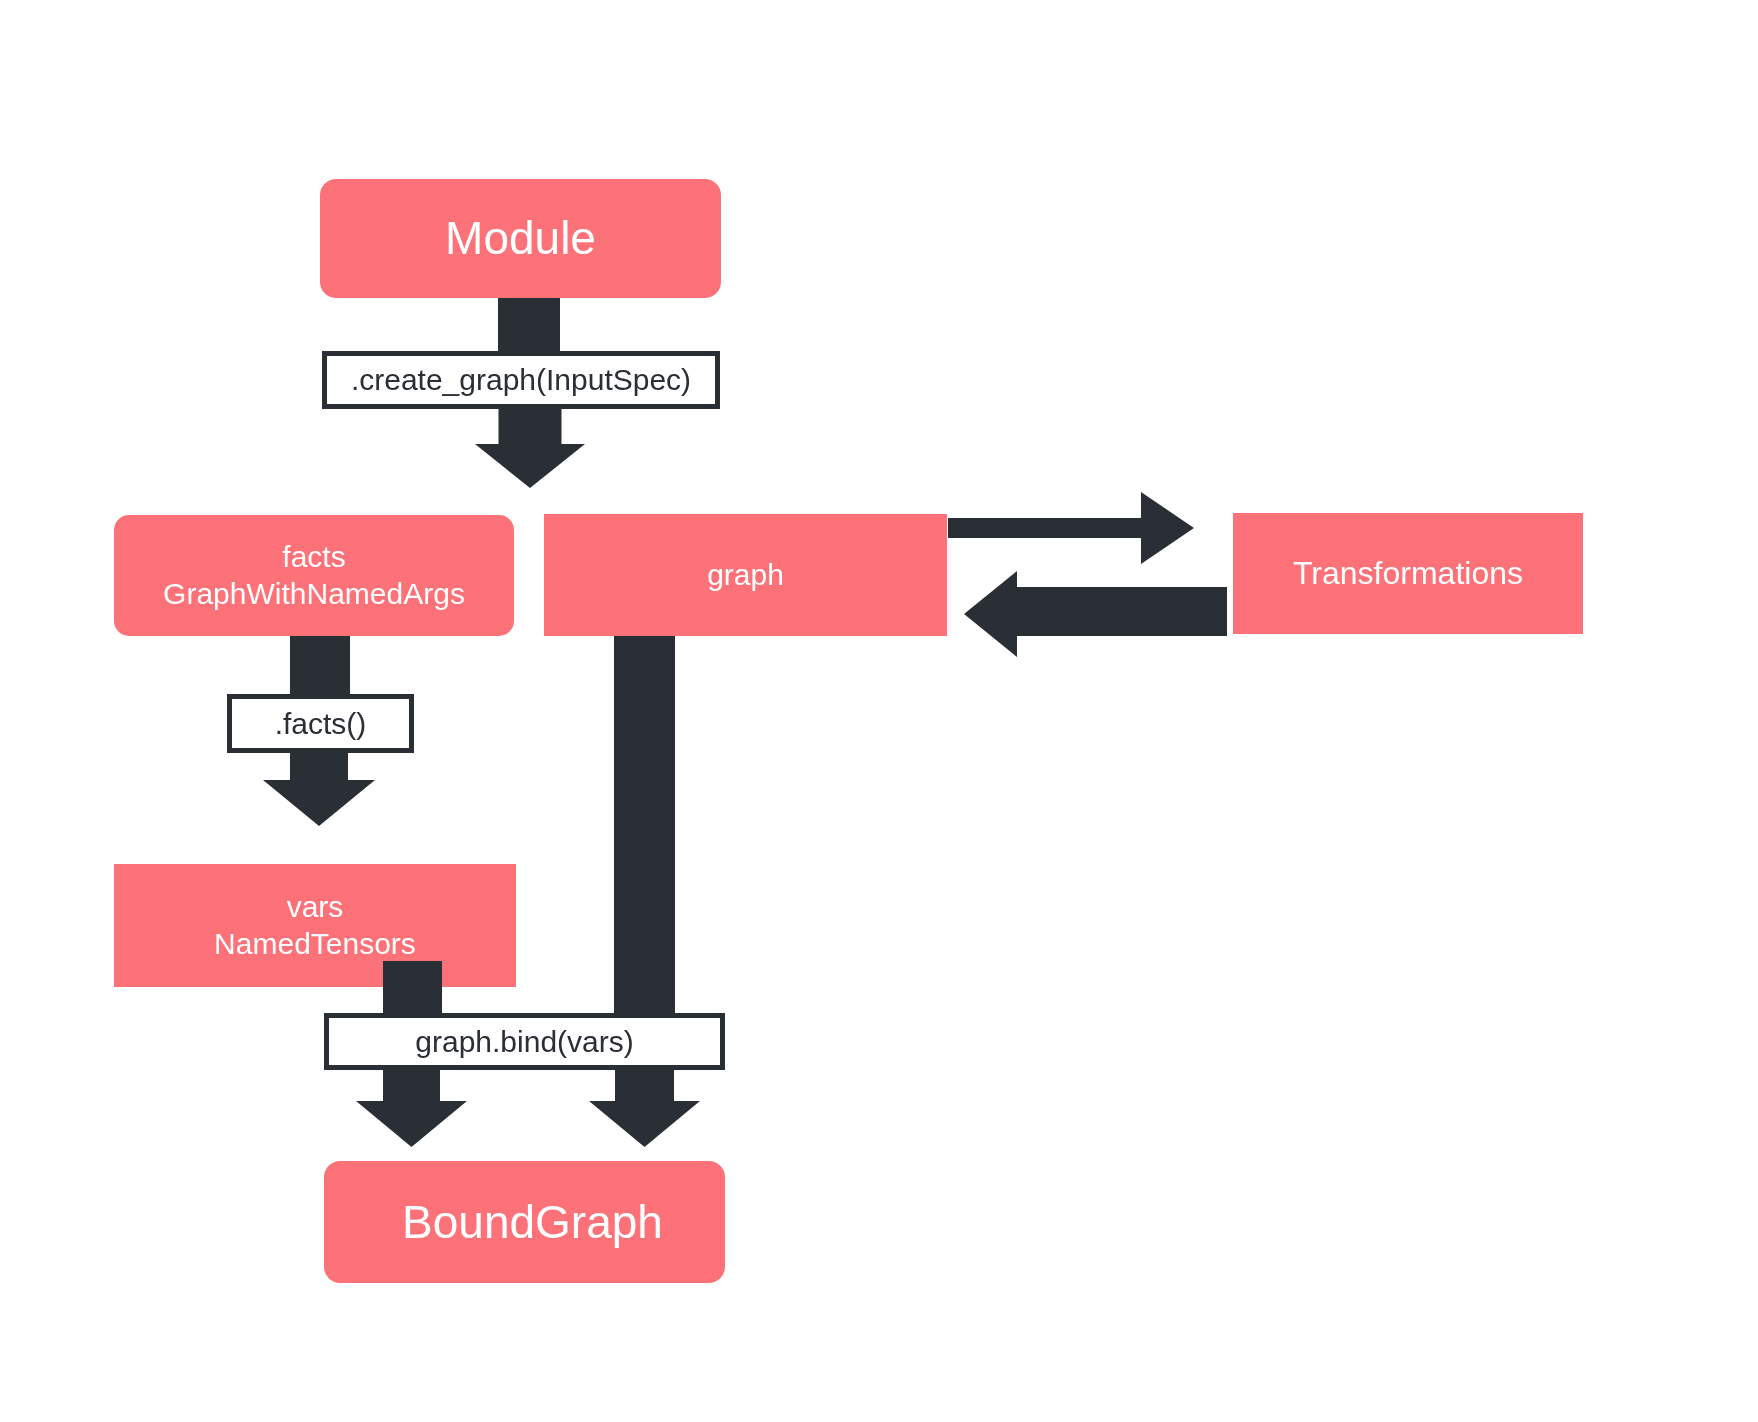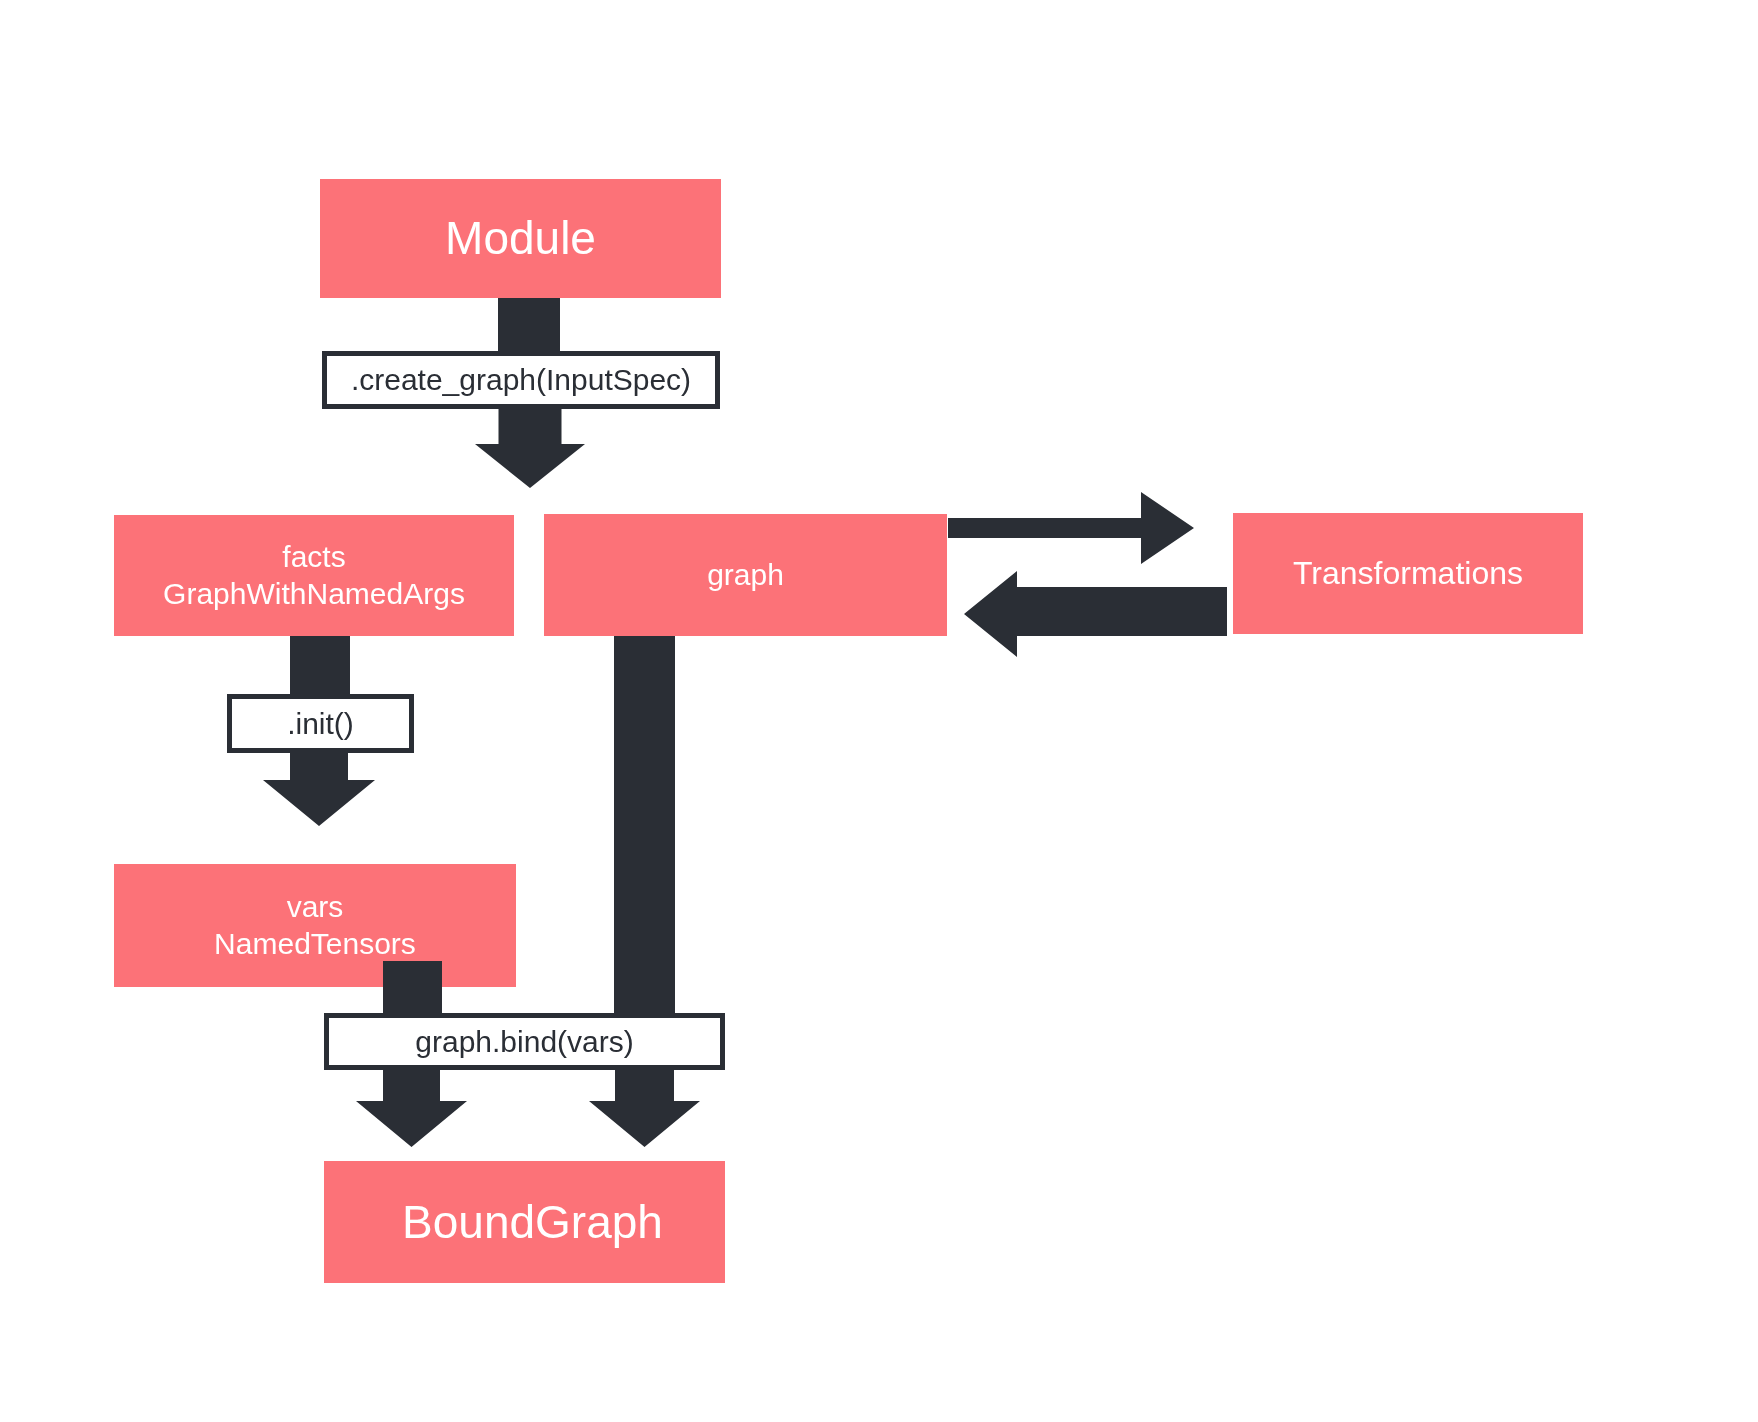--- a/index.html
+++ b/index.html
@@ -25,20 +25,21 @@
     align-items: center;
     justify-content: center;
     text-align: center;
     line-height: 1.22;
     box-sizing: border-box;
     white-space: pre-line;
   }
   .node-title {
     font-size: 46px;
     font-weight: 400;
+    border-radius: 16px;
   }
   .node-sub {
     font-size: 30px;
     font-weight: 400;
   }
   .node-mid {
     font-size: 32px;
     font-weight: 400;
   }
   .edge-label {
@@ -83,21 +84,21 @@
   <div class="edge-label" style="left:322px; top:351px; width:398px; height:58px;">
     <span>.create_graph(InputSpec)</span>
   </div>
 
   <div class="arrow" style="left:475px; top:408px; width:110px; height:80px;">
     <svg width="110" height="80" viewBox="0 0 110 80" aria-hidden="true">
       <polygon class="arrow-fill" points="23.5,0 86.5,0 86.5,36 110,36 55,80 0,36 23.5,36"></polygon>
     </svg>
   </div>
 
-  <div class="node node-sub" style="left:114px; top:515px; width:400px; height:121px; flex-direction:column;">
+  <div class="node node-sub" style="left:114px; top:515px; width:400px; height:121px; flex-direction:column;border-radius:15px;">
     <span>facts</span>
     <span>GraphWithNamedArgs</span>
   </div>
 
   <div class="node node-sub" style="left:544px; top:514px; width:403px; height:122px; flex-direction:row;">
     <span>graph</span>
   </div>
 
   <div class="arrow" style="left:948px; top:492px; width:246px; height:72px;">
     <svg width="246" height="72" viewBox="0 0 246 72" aria-hidden="true">
@@ -115,21 +116,21 @@
     <span>Transformations</span>
   </div>
 
   <div class="arrow" style="left:290px; top:636px; width:60px; height:60px;">
     <svg width="60" height="60" viewBox="0 0 60 60" aria-hidden="true">
       <rect class="arrow-fill" x="0" y="0" width="60" height="60"></rect>
     </svg>
   </div>
 
   <div class="edge-label" style="left:227px; top:694px; width:187px; height:59px;">
-    <span>.init()</span>
+    <span>.facts()</span>
   </div>
 
   <div class="arrow" style="left:263px; top:752px; width:112px; height:74px;">
     <svg width="112" height="74" viewBox="0 0 112 74" aria-hidden="true">
       <polygon class="arrow-fill" points="27,0 85,0 85,28 112,28 56,74 0,28 27,28"></polygon>
     </svg>
   </div>
 
   <div class="arrow" style="left:614px; top:636px; width:61px; height:378px;">
     <svg width="61" height="378" viewBox="0 0 61 378" aria-hidden="true">

